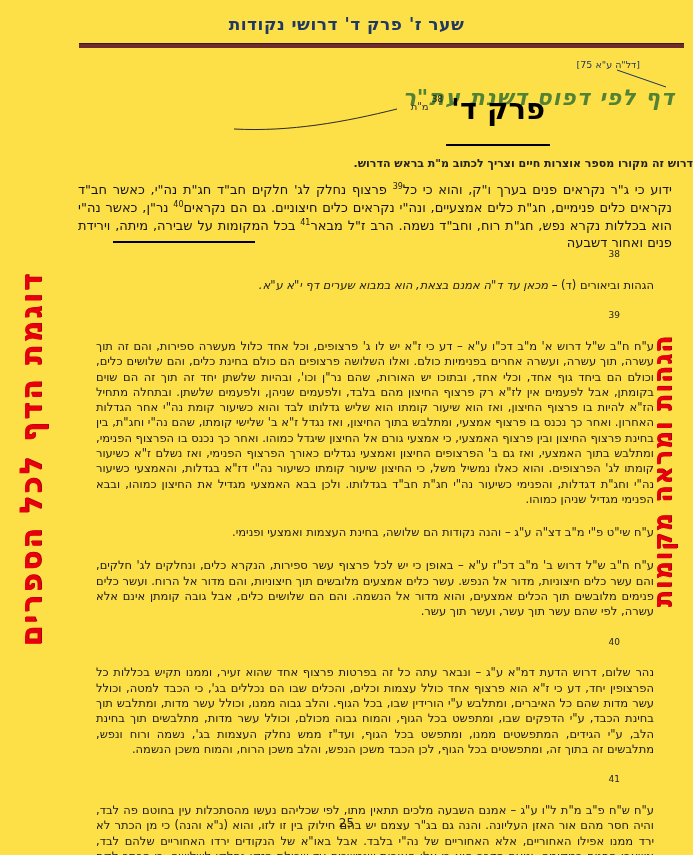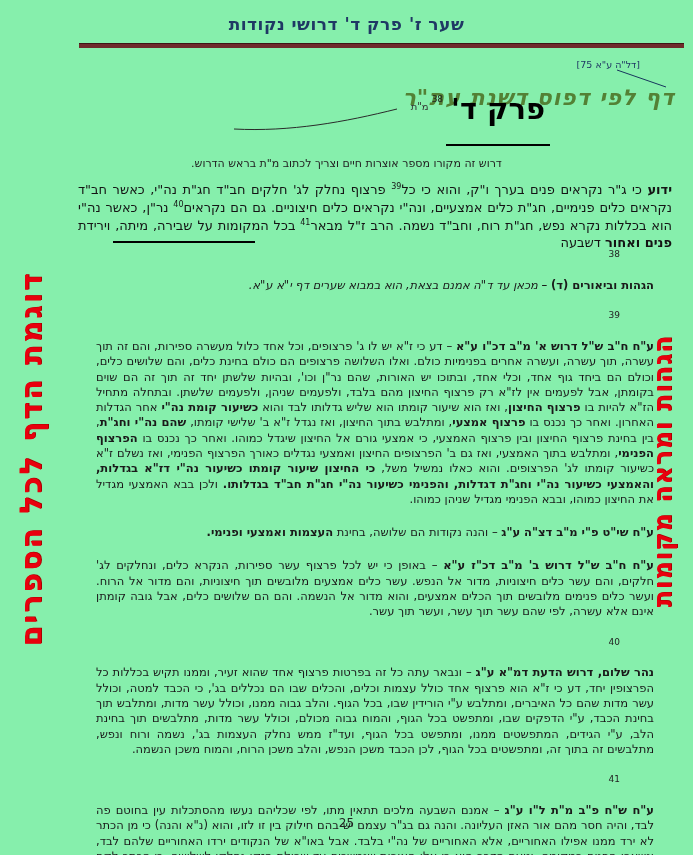--- a/index.html
+++ b/index.html
@@ -1,17 +1,17 @@
 <!DOCTYPE html>
 <html lang="he" style="--title-navy: #1f3864; --rule-maroon: #6e2b2b; --annotation-green: #538135; --annotation-blue: #4472c4; --annotation-red: #e8000d;"><head>
 <meta charset="utf-8">
 <style>
   html,body{margin:0;padding:0;background:#fff;}
   .page{
-    position:relative;width:693px;height:855px;background:#86efac;overflow:hidden;
+    position:relative;width:693px;height:855px;background:#fde047;overflow:hidden;
     font-family:"DejaVu Sans",sans-serif;color:#111;
   }
   .title{
     position:absolute;top:14px;left:0;right:0;text-align:center;direction:rtl;
     font-size:17px;font-weight:bold;letter-spacing:.5px;color:var(--title-navy,#1f3864);
   }
   .title-rule{
     position:absolute;top:43px;left:79px;width:605px;height:4px;
     background:var(--rule-maroon,#6e2b2b);border-top:1px solid #3f1515;
   }
@@ -33,29 +33,29 @@
     border-bottom:2.5px solid #000;padding:0 5px 18px 5px;
   }
   .chapter-ref{font-size:9px;margin-top:2px;color:#222;}
   .edition-mark{font-size:10px;margin-top:9px;color:#333;}
   .blue-note{
     position:absolute;top:119px;left:52px;direction:rtl;white-space:nowrap;
     font-size:19px;font-weight:bold;letter-spacing:.5px;
     color:var(--annotation-blue,#4472c4);
   }
   .intro{
-    position:absolute;top:157px;left:0;right:0;text-align:center;direction:rtl;
-    font-size:11px;color:#222;
+    position:absolute;top:157px;left:0;right:0;direction:rtl;
+    font-size:11px;color:#222;font-weight:bold;
   }
   .body-para{
     position:absolute;top:181px;left:78px;width:594px;direction:rtl;
     text-align:justify;font-size:13px;line-height:1.37;color:#141414;
   }
   .body-para sup,.fn-para sup{font-size:8px;}
-  .b{font-weight:bold;}
+  .b{font-weight:normal;}
   .i{font-style:italic;}
   .fn-sep{
     position:absolute;top:241px;left:113px;width:142px;border-top:2px solid #000;
   }
   .footnotes{
     position:absolute;top:246px;left:78px;width:594px;direction:rtl;
     text-align:justify;font-size:11.5px;line-height:1.33;color:#1a1a1a;
   }
   .fn-num{
     text-align:right;padding-right:52px;font-size:9px;line-height:1.1;

